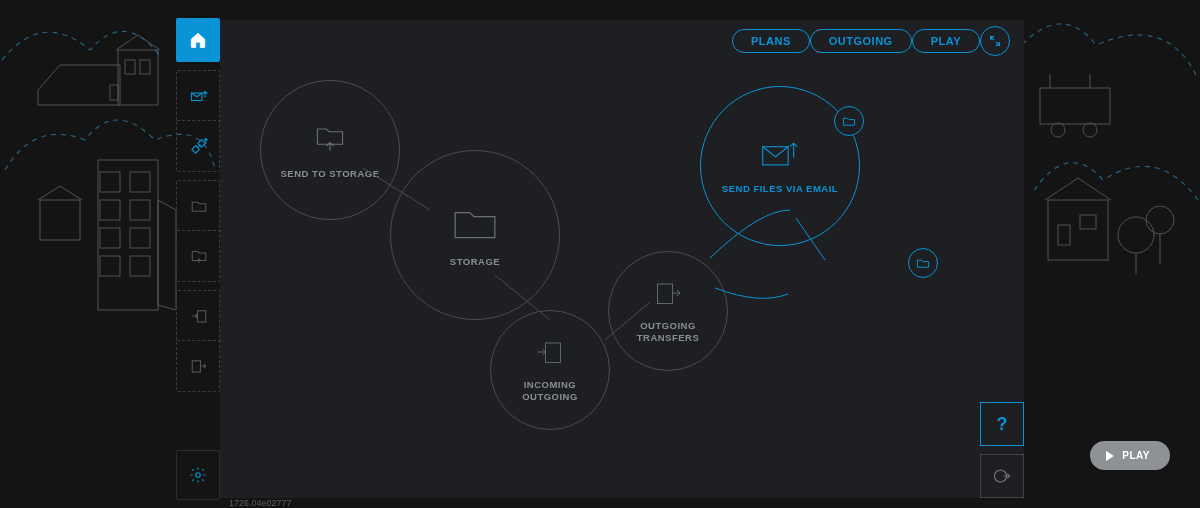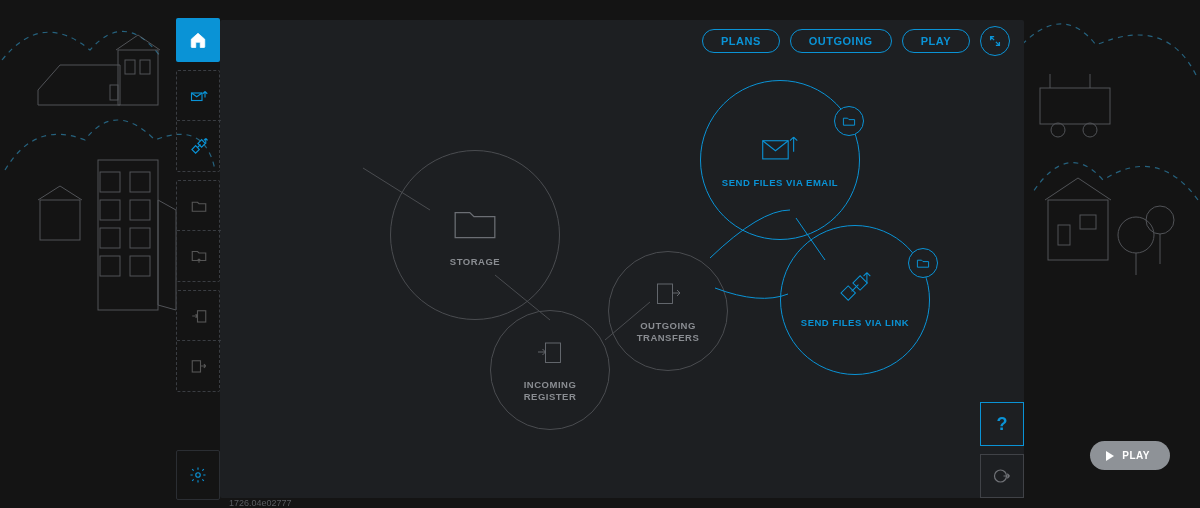--- a/index.html
+++ b/index.html
@@ -24,21 +24,21 @@
   .sidebar{position:absolute;left:176px;top:18px;bottom:8px;width:44px;display:flex;flex-direction:column;gap:8px;z-index:3}
   .sidebar-group{border:1px dashed #3a3d42;border-radius:2px}
   .sidebar-item{width:44px;height:50px;display:flex;align-items:center;justify-content:center;border-bottom:1px dashed #3a3d42}
   .sidebar-item:last-child{border-bottom:none}
   .sidebar-item.single{border:1px solid #2b2e33;border-radius:2px}
   .sidebar-item svg{width:18px;height:18px;stroke:var(--accent);fill:none;stroke-width:1.5}
   .sidebar-home{width:44px;height:44px;background:var(--accent);display:flex;align-items:center;justify-content:center;border-radius:2px}
   .sidebar-home svg{stroke:#fff;fill:#fff}
   .sidebar-item.muted svg{stroke:#555}
   
-  .topbar{position:absolute;right:190px;top:26px;display:flex;gap:10px;align-items:center;z-index:4}
+  .topbar{position:absolute;right:190px;top:26px;display:flex;gap:0;align-items:center;z-index:4}
   .pill{border:1.2px solid var(--accent);color:var(--accent);padding:5px 18px;border-radius:16px;font-size:11px;font-weight:bold;letter-spacing:.5px;cursor:pointer;background:transparent}
   .circlebtn{width:30px;height:30px;border:1.2px solid var(--accent);border-radius:50%;display:flex;align-items:center;justify-content:center;cursor:pointer}
   .circlebtn svg{stroke:var(--accent);fill:none;width:14px;height:14px;stroke-width:1.5}
   
   .bubble{position:absolute;border-radius:50%;display:flex;flex-direction:column;align-items:center;justify-content:center;text-align:center;cursor:pointer}
   .bubble .label{font-size:9.5px;letter-spacing:.5px;margin-top:12px;color:var(--muted2);font-weight:600;line-height:1.3}
   .bubble.gray{border:1px solid #4a4c50}
   .bubble.blue{border:1.2px solid var(--accent)}
   .bubble.blue .label{color:var(--accent)}
   .bubble svg{fill:none;stroke-width:1.2}
@@ -117,20 +117,27 @@
         <path d="M275 255 L330 300"></path>
         <path d="M385 320 L430 282"></path>
       </g>
       <g stroke="#0a93d6" stroke-width="1" fill="none">
         <path d="M490 238 Q540 190 570 190"></path>
         <path d="M495 268 Q540 285 568 274"></path>
         <path d="M576 198 L605 240"></path>
       </g>
     </svg>
 
+    <div class="bubble gray" style="left:40px;top:60px;width:140px;height:140px">
+      <svg viewBox="0 0 40 40" width="36" height="36">
+          <path d="M6 10h10l3 3h15v14H6z"></path>
+          <path d="M20 34v-9m0 0l-4 4m4-4l4 4"></path>
+        </svg>
+      <div class="label">SEND TO STORAGE</div>
+    </div>
 
     <div class="bubble gray" style="left:170px;top:130px;width:170px;height:170px">
       <svg viewBox="0 0 46 40" width="48" height="42">
           <path d="M4 10h14l4 4h20v20H4z"></path>
         </svg>
       <div class="label">STORAGE</div>
     </div>
 
     <div class="bubble gray" style="left:388px;top:231px;width:120px;height:120px">
       <svg viewBox="0 0 40 40" width="30" height="30">
@@ -140,46 +147,37 @@
       <div class="label" style="white-space:pre-line">OUTGOING
 TRANSFERS</div>
     </div>
 
     <div class="bubble gray" style="left:270px;top:290px;width:120px;height:120px">
       <svg viewBox="0 0 40 40" width="30" height="30">
           <rect x="14" y="8" width="20" height="26"></rect>
           <path d="M4 20h10m0 0l-4 -4m4 4l-4 4"></path>
         </svg>
       <div class="label" style="white-space:pre-line">INCOMING
-REGISTER</div>
-    </div>
-
-    <div class="bubble blue" style="left:480px;top:60px;width:160px;height:160px">
+OUTGOING</div>
+    </div>
+
+    <div class="bubble blue" style="left:480px;top:66px;width:160px;height:160px">
       <svg viewBox="0 0 44 36" width="40" height="34">
           <rect x="3" y="10" width="28" height="20"></rect>
           <path d="M3 10l14 11l14-11"></path>
           <path d="M37 22V6m0 0l-4 4m4-4l4 4"></path>
         </svg>
       <div class="label">SEND FILES VIA EMAIL</div>
     </div>
     <div class="satellite" style="left:614px;top:86px">
       <svg viewBox="0 0 20 16">
           <path d="M2 4h6l2 2h8v8H2z"></path>
         </svg>
     </div>
 
-    <div class="bubble blue" style="left:560px;top:205px;width:150px;height:150px">
-      <svg viewBox="0 0 40 40" width="34" height="34">
-          <rect x="6" y="20" width="12" height="12" transform="rotate(-45 12 26)"></rect>
-          <rect x="20" y="8" width="12" height="12" transform="rotate(-45 26 14)"></rect>
-          <path d="M16 24l8-8"></path>
-          <path d="M34 14V2m0 0l-4 4m4-4l4 4"></path>
-        </svg>
-      <div class="label">SEND FILES VIA LINK</div>
-    </div>
     <div class="satellite" style="left:688px;top:228px">
       <svg viewBox="0 0 20 16">
           <path d="M2 4h6l2 2h8v8H2z"></path>
         </svg>
     </div>
 
   </div>
 
   <div class="sidebar">
     <div class="sidebar-home">

